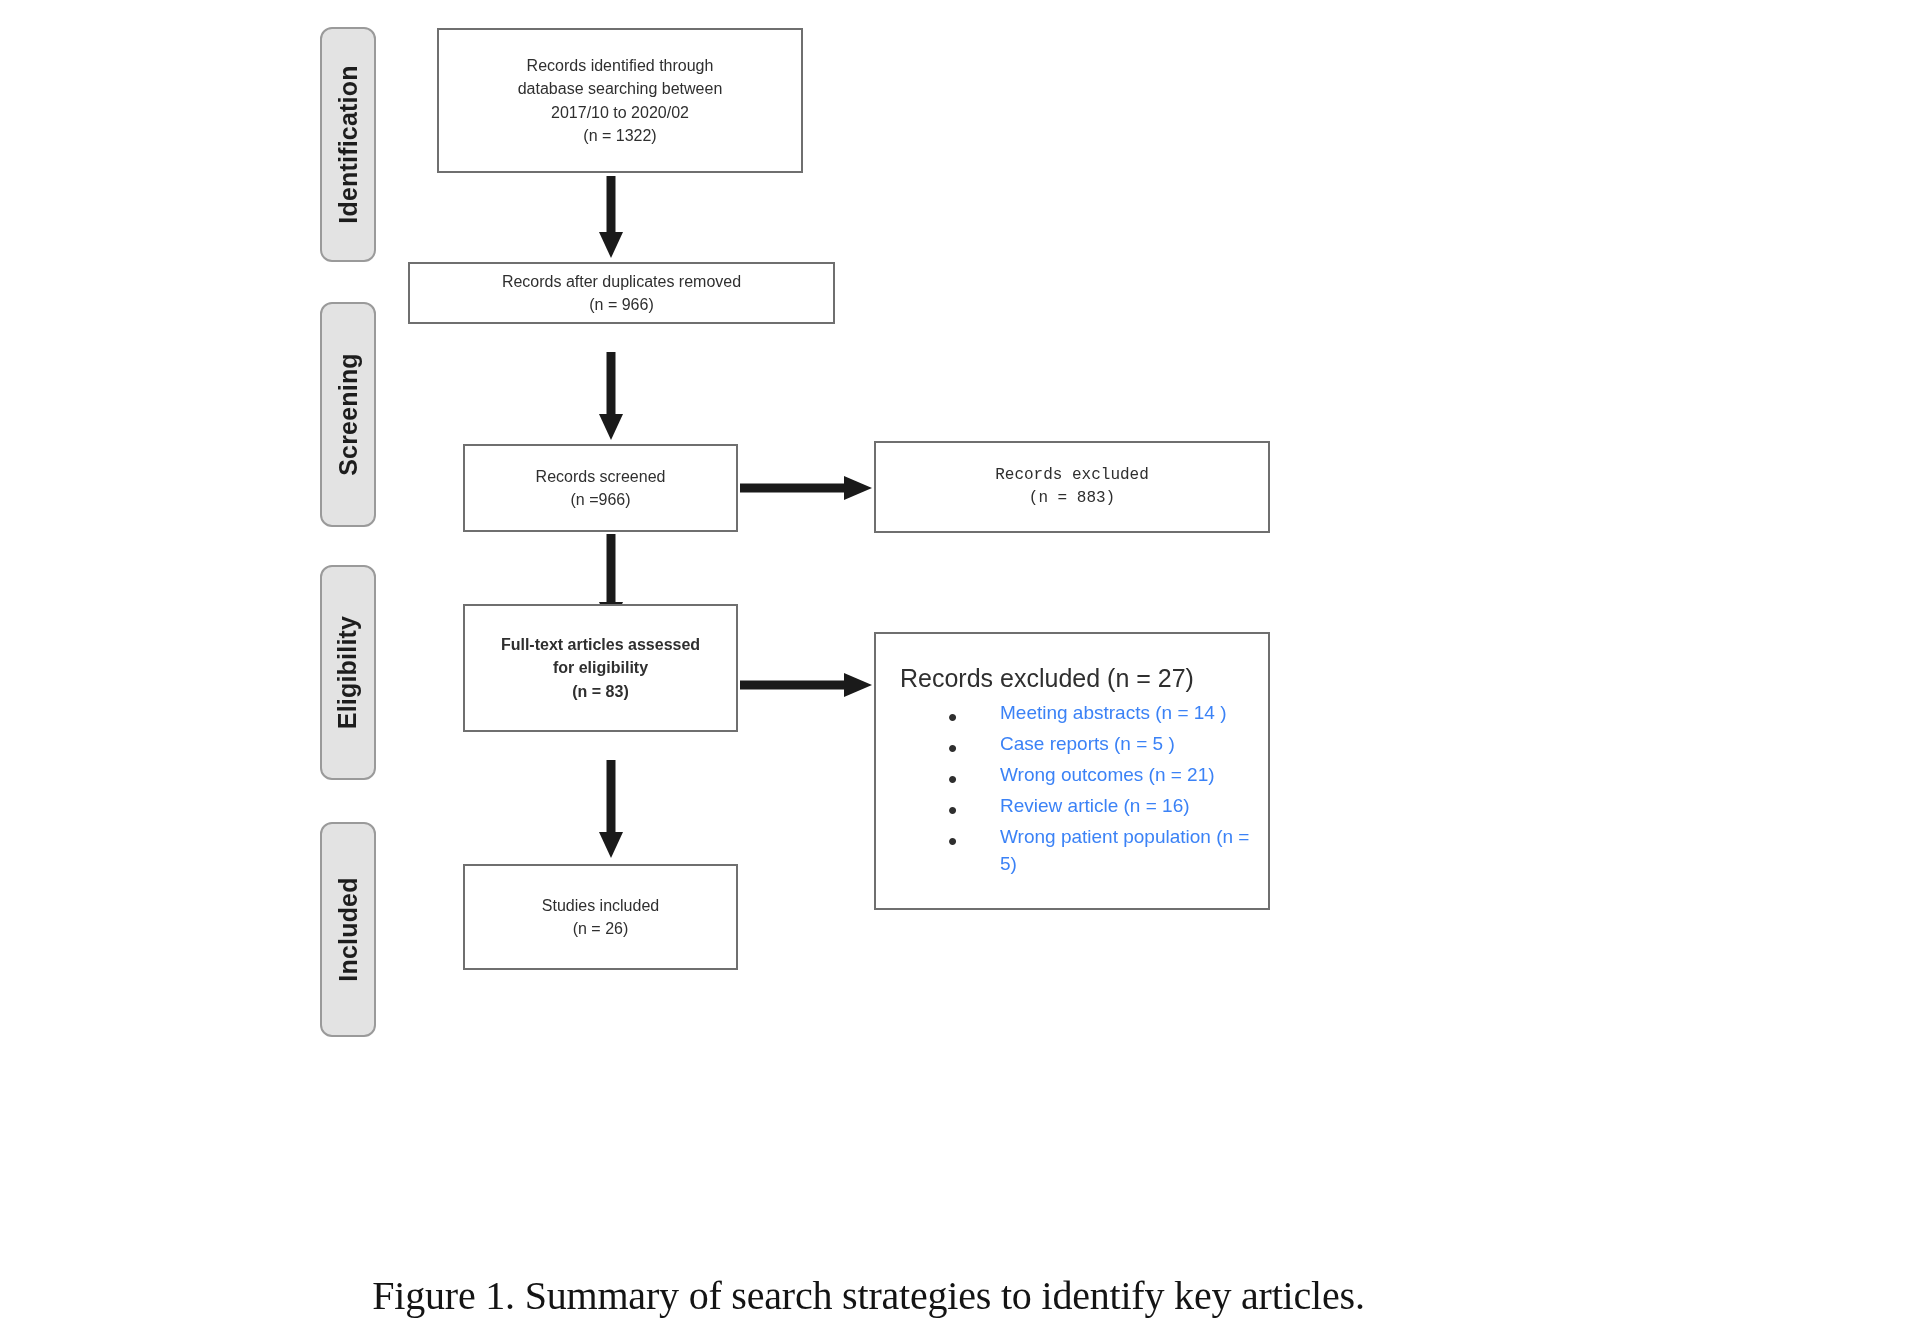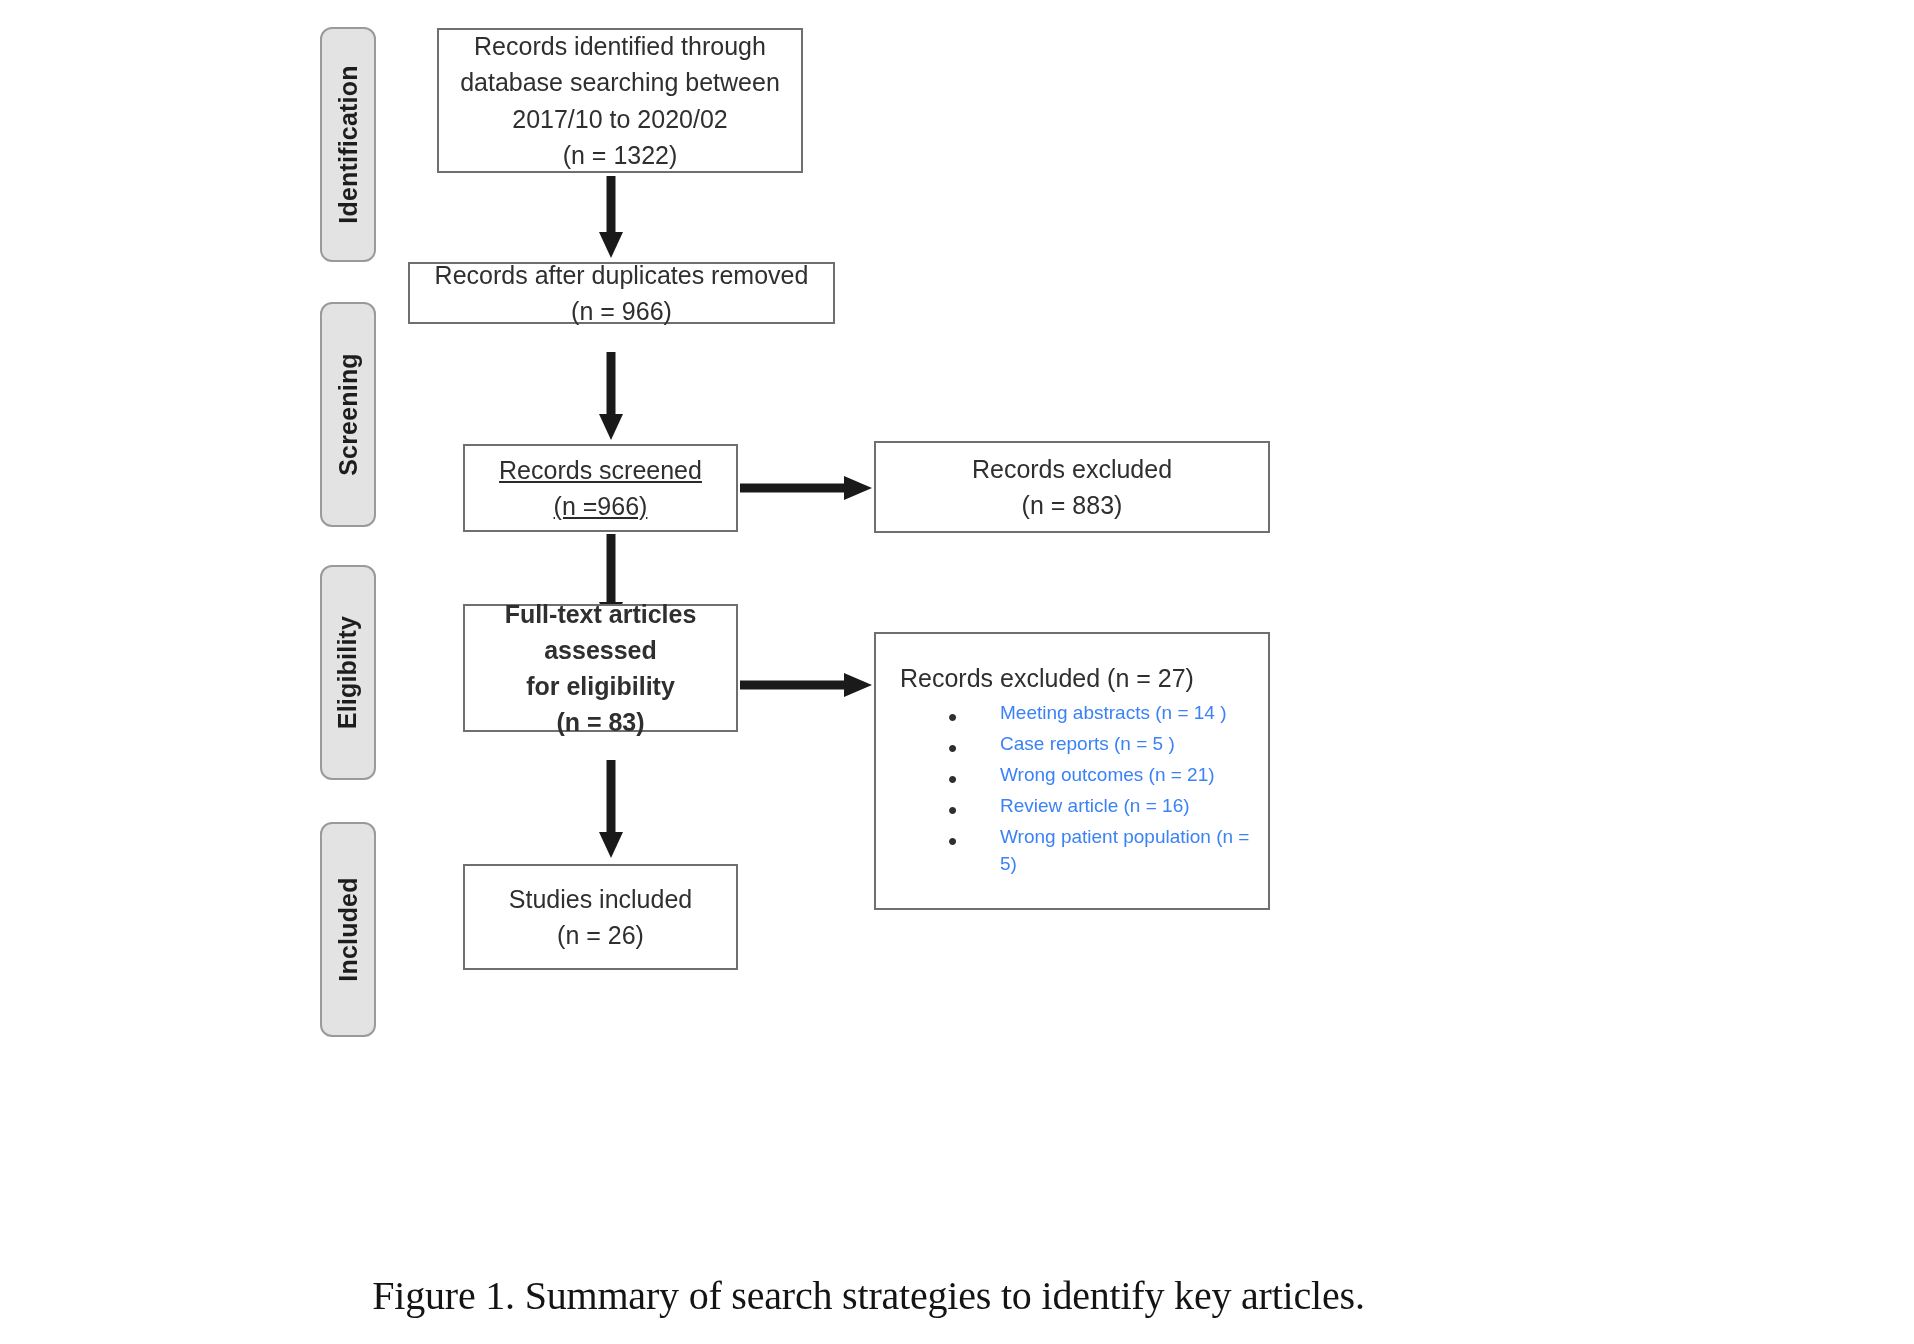--- a/index.html
+++ b/index.html
@@ -49,21 +49,21 @@
     background: #ffffff;
     border: 2px solid #6f6f6f;
     box-sizing: border-box;
     display: flex;
     align-items: center;
     justify-content: center;
     text-align: center;
     padding: 6px 10px;
   }
   .flow-box .box-text {
-    font-size: 25px;
+    font-size: 16px;
     line-height: 1.45;
     color: #2f2f2f;
     white-space: pre-line;
   }
 
   
   .flow-box.list-box {
     align-items: flex-start;
     justify-content: flex-start;
     text-align: left;
@@ -156,33 +156,33 @@
 (n = 966)</span>
   </div>
 
   <div class="arrow" style="left:598px; top:352px; width:26px; height:90px;">
     <svg width="26" height="90" viewBox="0 0 26 90">
       <line x1="13" y1="0" x2="13" y2="66" stroke="#1a1a1a" stroke-width="9"></line>
       <polygon points="13,88 1,62 25,62" fill="#1a1a1a"></polygon>
     </svg>
   </div>
 
-  <div class="flow-box" style="left:463px; top:444px; width:275px; height:88px;text-decoration:underline;">
+  <div class="flow-box" style="left:463px; top:444px; width:275px; height:88px;">
     <span class="box-text">Records screened
 (n =966)</span>
   </div>
 
   <div class="arrow" style="left:740px; top:475px; width:134px; height:26px;">
     <svg width="134" height="26" viewBox="0 0 134 26">
       <line x1="0" y1="13" x2="108" y2="13" stroke="#1a1a1a" stroke-width="9"></line>
       <polygon points="132,13 104,1 104,25" fill="#1a1a1a"></polygon>
     </svg>
   </div>
 
-  <div class="flow-box" style="left:874px; top:441px; width:396px; height:92px;">
+  <div class="flow-box" style="left:874px; top:441px; width:396px; height:92px;font-family:Liberation Mono, monospace;">
     <span class="box-text">Records excluded
 (n = 883)</span>
   </div>
 
   <div class="arrow" style="left:598px; top:534px; width:26px; height:96px;">
     <svg width="26" height="96" viewBox="0 0 26 96">
       <line x1="13" y1="0" x2="13" y2="72" stroke="#1a1a1a" stroke-width="9"></line>
       <polygon points="13,94 1,68 25,68" fill="#1a1a1a"></polygon>
     </svg>
   </div>

